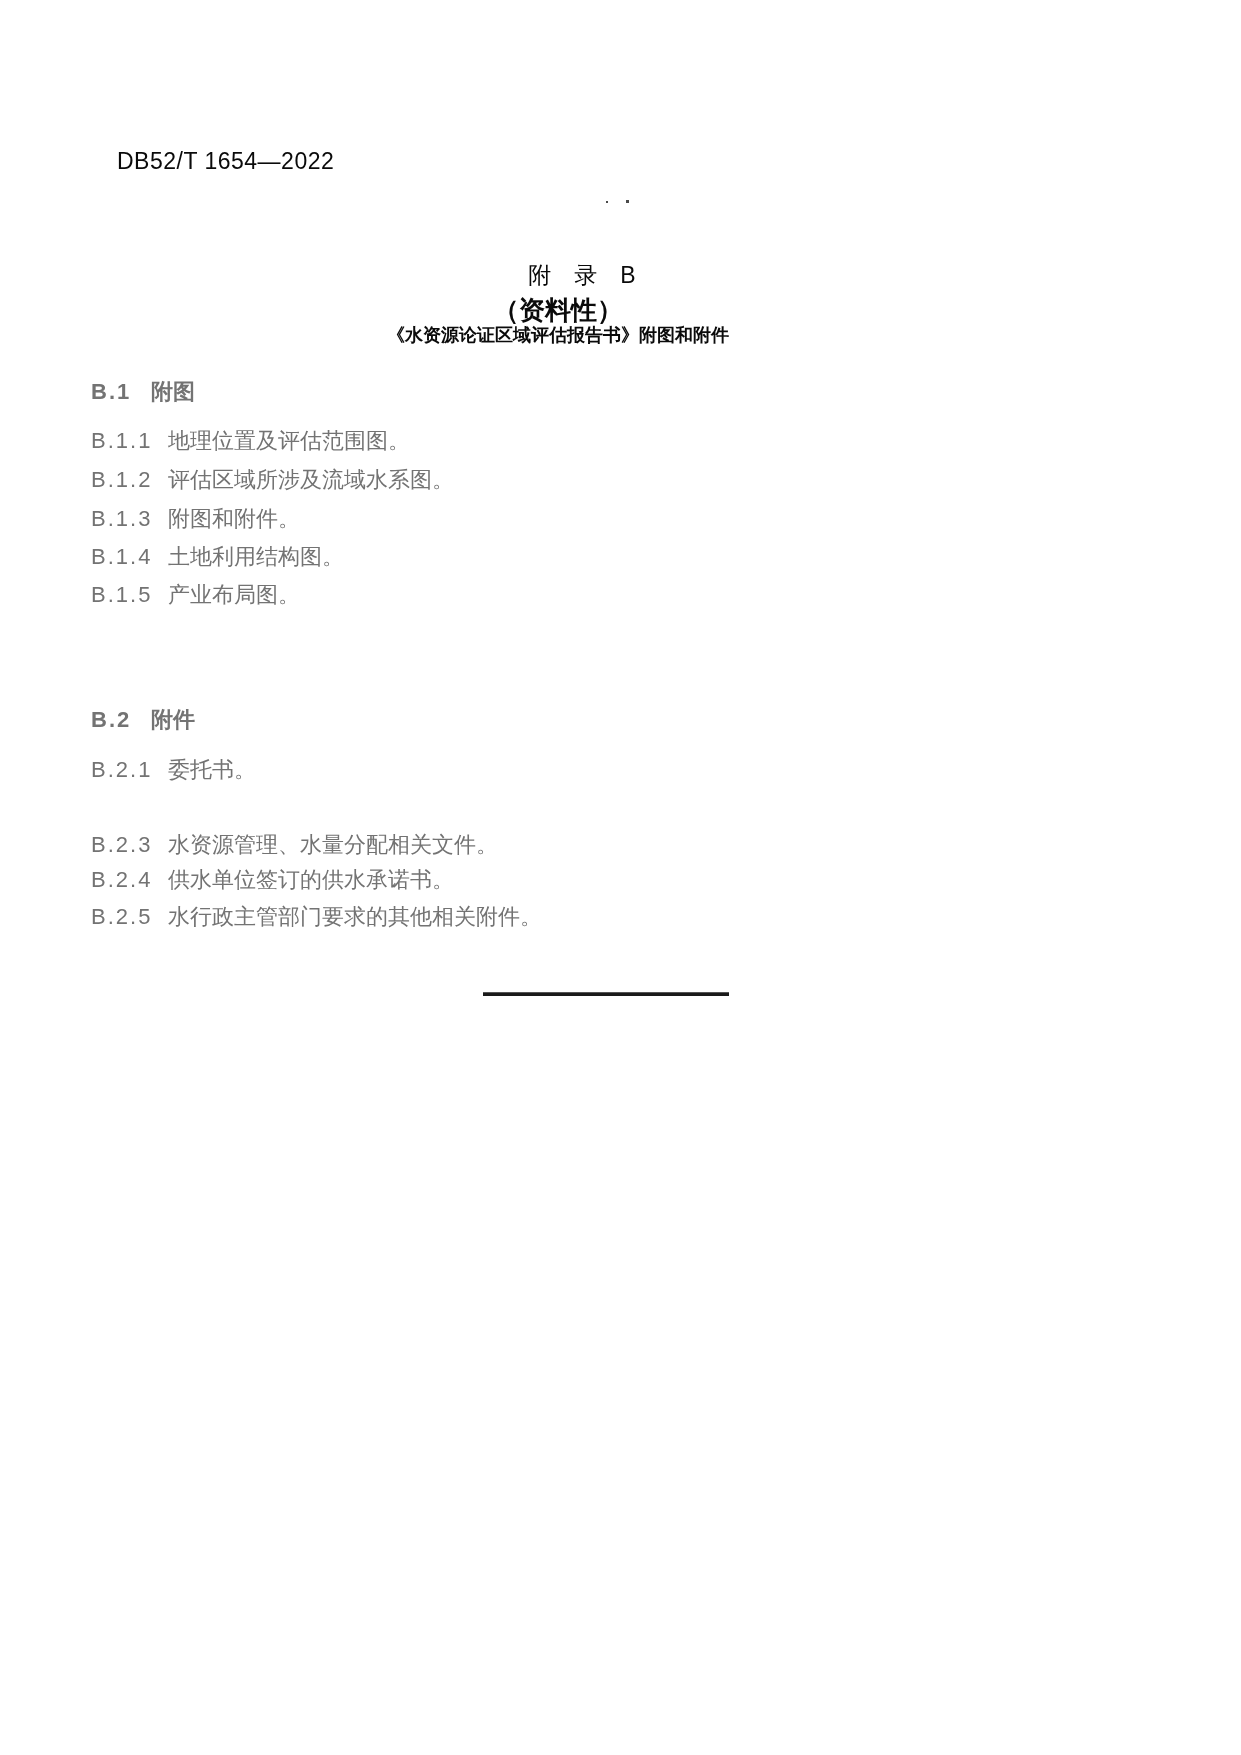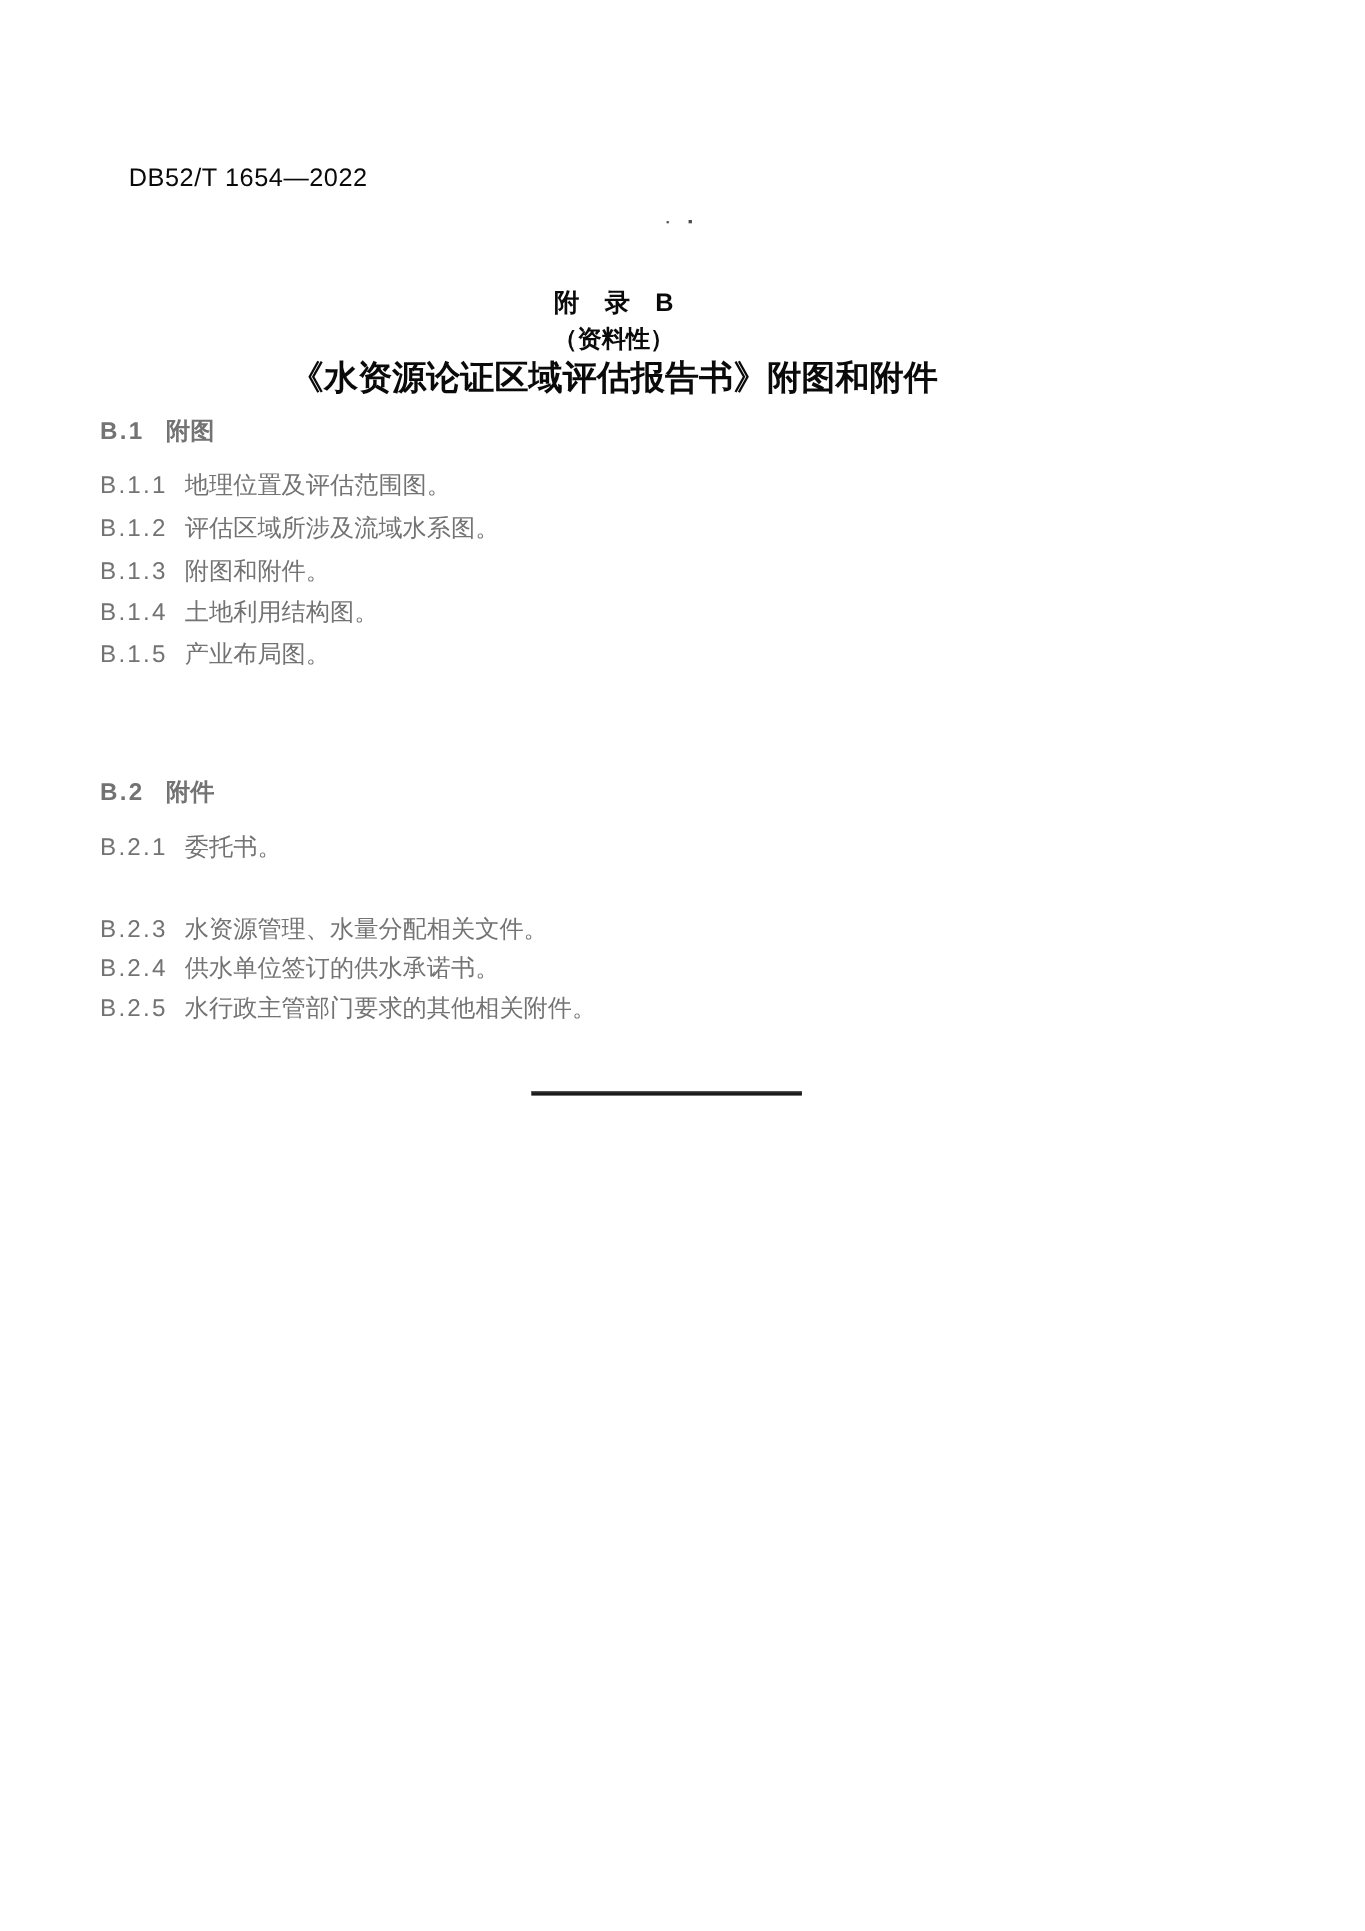--- a/index.html
+++ b/index.html
@@ -31,41 +31,42 @@
     left: 0;
     top: 0;
     width: 1116px;
     text-align: center;
   }
   .appendix-title {
     position: absolute;
     top: 260px;
     width: 100%;
     font-family: "Liberation Sans", sans-serif;
-    font-weight: 700;
+    font-weight: 400;
     font-size: 23px;
     color: #0a0a0a;
     white-space: pre;
+    padding-left: 24px;
   }
   .appendix-type {
     position: absolute;
     top: 293px;
     width: 100%;
     font-family: "Liberation Sans", sans-serif;
     font-weight: 700;
-    font-size: 22px;
+    font-size: 26px;
     color: #0a0a0a;
   }
   .appendix-subtitle {
     position: absolute;
     top: 323px;
     width: 100%;
     font-family: "Liberation Sans", sans-serif;
     font-weight: 700;
-    font-size: 31px;
+    font-size: 18px;
     color: #0a0a0a;
   }
   .row {
     position: absolute;
     left: 91px;
     white-space: nowrap;
     font-size: 22px;
     line-height: 28px;
     color: #737373;
   }

